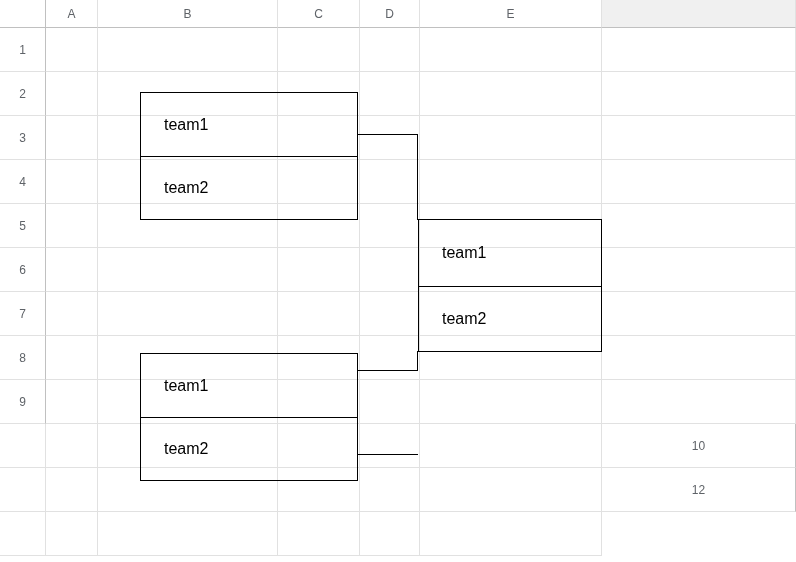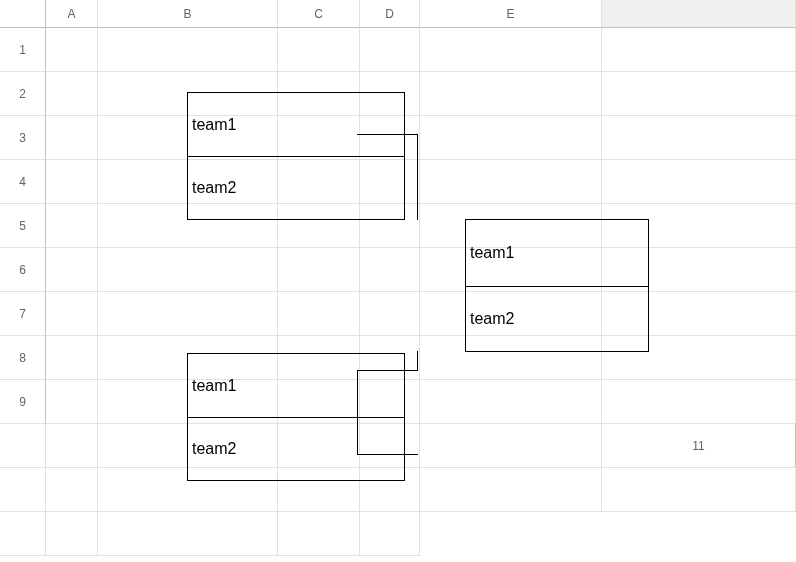--- a/index.html
+++ b/index.html
@@ -48,25 +48,24 @@
 
     .overlay {
       position: absolute;
       pointer-events: none;
     }
     .box {
       position: absolute;
       border: 1px solid #000;
       display: flex;
       align-items: center;
-      padding-left: 4px;
+      padding-left: 23px;
       font-size: 16px;
       color: #000;
       background: transparent;
-      margin-left: 47px;
     }
     .conn {
       position: absolute;
       background: #000;
     }
   </style>
 </head>
 <body>
 
 <div class="sheet">
@@ -140,27 +139,28 @@
     <div class="cell"></div>
     <div class="cell"></div>
     <div class="cell"></div>
     <div class="cell"></div>
     <div class="cell"></div>
     <div class="cell"></div>
     <div class="cell"></div>
     <div class="cell"></div>
     <div class="cell"></div>
     <div class="cell"></div>
-    <div class="hdr row">11</div>
+    <div class="hdr row">10</div>
     <div class="cell"></div>
     <div class="cell"></div>
     <div class="cell"></div>
     <div class="cell"></div>
     <div class="cell"></div>
     <div class="cell"></div>
+    <div class="hdr row">12</div>
     <div class="cell"></div>
     <div class="cell"></div>
     <div class="cell"></div>
     <div class="cell"></div>
     <div class="cell"></div>
     <div class="cell"></div>
   </div>
 
 <div class="overlay" style="left:0;top:0;width:796px;height:562px;">
 

